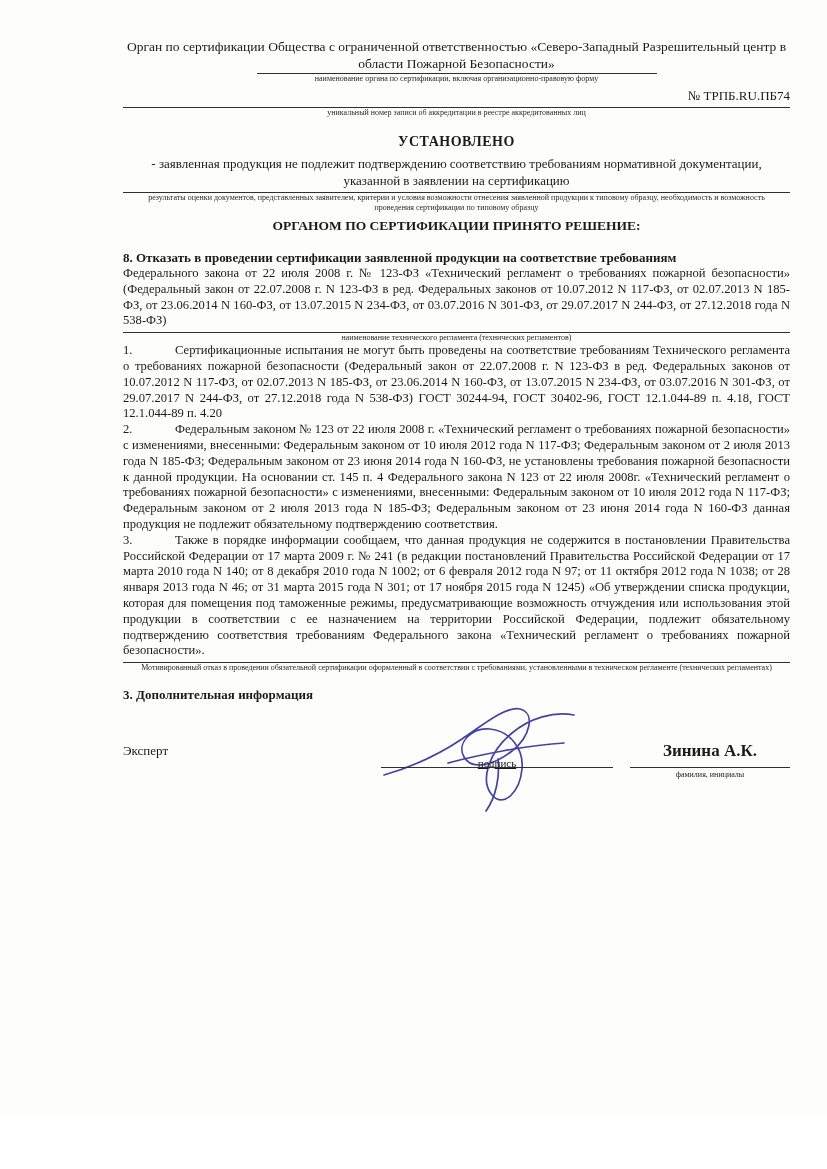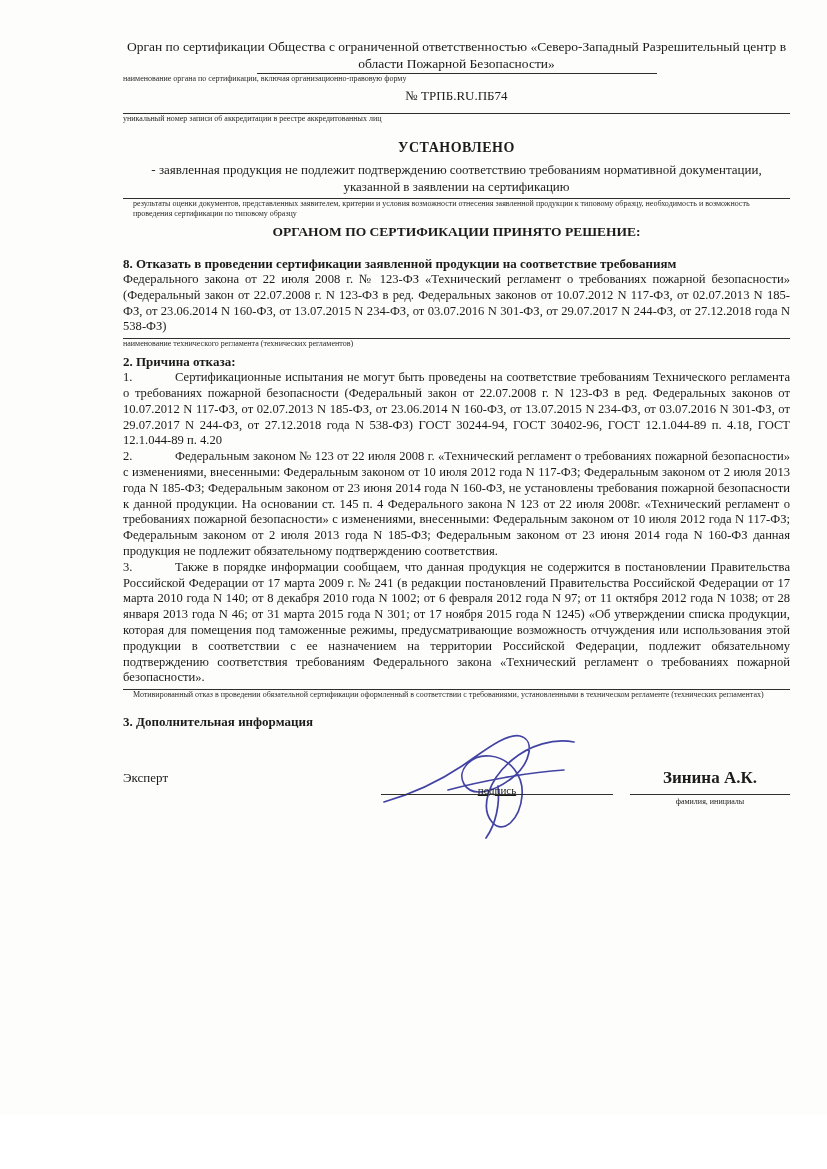--- a/index.html
+++ b/index.html
@@ -26,29 +26,30 @@
   }
   .rule {
     border-bottom: 1px solid #2f2f2f;
     height: 2px;
   }
   .rule.narrow { width: 400px; margin: 0 auto; }
   .rule.full { width: 100%; }
   .caption {
     font-size: 8px;
     line-height: 10px;
+    text-align: center;
     color: #2a2a2a;
   }
   .caption.two-line { padding: 0 10px; }
 
   .reg-number {
     font-size: 13px;
-    text-align: center;
+    text-align: right;
     margin-top: 4px;
-    padding-bottom: 8px;
+    padding-bottom: 2px;
   }
 
   .established-title {
     margin-top: 16px;
     font-size: 14px;
     font-weight: bold;
     text-align: center;
     letter-spacing: 0.5px;
   }
   .established-statement {
@@ -166,21 +167,20 @@
   </div>
 
   <div>
     <div class="sec-heading sec1-heading">8. Отказать в проведении сертификации заявленной продукции на соответствие требованиям</div>
     <div class="body-text">Федерального закона от 22 июля 2008 г. № 123-ФЗ «Технический регламент о требованиях пожарной безопасности» (Федеральный закон от 22.07.2008 г. N 123-ФЗ в ред. Федеральных законов от 10.07.2012 N 117-ФЗ, от 02.07.2013 N 185-ФЗ, от 23.06.2014 N 160-ФЗ, от 13.07.2015 N 234-ФЗ, от 03.07.2016 N 301-ФЗ, от 29.07.2017 N 244-ФЗ, от 27.12.2018 года N 538-ФЗ)</div>
     <div class="rule full mt2"></div>
     <div class="caption">наименование технического регламента (технических регламентов)</div>
   </div>
 
   <div>
-    <div class="sec-heading sec2-heading">2. Причина отказа:</div>
     <p class="body-text item"><span class="num">1.</span><span>Сертификационные испытания не могут быть проведены на соответствие требованиям Технического регламента о требованиях пожарной безопасности (Федеральный закон от 22.07.2008 г. N 123-ФЗ в ред. Федеральных законов от 10.07.2012 N 117-ФЗ, от 02.07.2013 N 185-ФЗ, от 23.06.2014 N 160-ФЗ, от 13.07.2015 N 234-ФЗ, от 03.07.2016 N 301-ФЗ, от 29.07.2017 N 244-ФЗ, от 27.12.2018 года N 538-ФЗ) ГОСТ 30244-94, ГОСТ 30402-96, ГОСТ 12.1.044-89 п. 4.18, ГОСТ 12.1.044-89 п. 4.20</span></p>
     <p class="body-text item"><span class="num">2.</span><span>Федеральным законом № 123 от 22 июля 2008 г. «Технический регламент о требованиях пожарной безопасности» с изменениями, внесенными: Федеральным законом от 10 июля 2012 года N 117-ФЗ; Федеральным законом от 2 июля 2013 года N 185-ФЗ; Федеральным законом от 23 июня 2014 года N 160-ФЗ, не установлены требования пожарной безопасности к данной продукции. На основании ст. 145 п. 4 Федерального закона N 123 от 22 июля 2008г. «Технический регламент о требованиях пожарной безопасности» с изменениями, внесенными: Федеральным законом от 10 июля 2012 года N 117-ФЗ; Федеральным законом от 2 июля 2013 года N 185-ФЗ; Федеральным законом от 23 июня 2014 года N 160-ФЗ данная продукция не подлежит обязательному подтверждению соответствия.</span></p>
     <p class="body-text item"><span class="num">3.</span><span>Также в порядке информации сообщаем, что данная продукция не содержится в постановлении Правительства Российской Федерации от 17 марта 2009 г. № 241 (в редакции постановлений Правительства Российской Федерации от 17 марта 2010 года N 140; от 8 декабря 2010 года N 1002; от 6 февраля 2012 года N 97; от 11 октября 2012 года N 1038; от 28 января 2013 года N 46; от 31 марта 2015 года N 301; от 17 ноября 2015 года N 1245) «Об утверждении списка продукции, которая для помещения под таможенные режимы, предусматривающие возможность отчуждения или использования этой продукции в соответствии с ее назначением на территории Российской Федерации, подлежит обязательному подтверждению соответствия требованиям Федерального закона «Технический регламент о требованиях пожарной безопасности».</span></p>
     <div class="rule full mt2"></div>
     <div class="caption two-line">Мотивированный отказ в проведении обязательной сертификации оформленный в соответствии с требованиями, установленными в техническом регламенте (технических регламентах)</div>
   </div>
 
   <div class="sec-heading sec3-heading">3. Дополнительная информация</div>
 
   <div class="signature-block">

